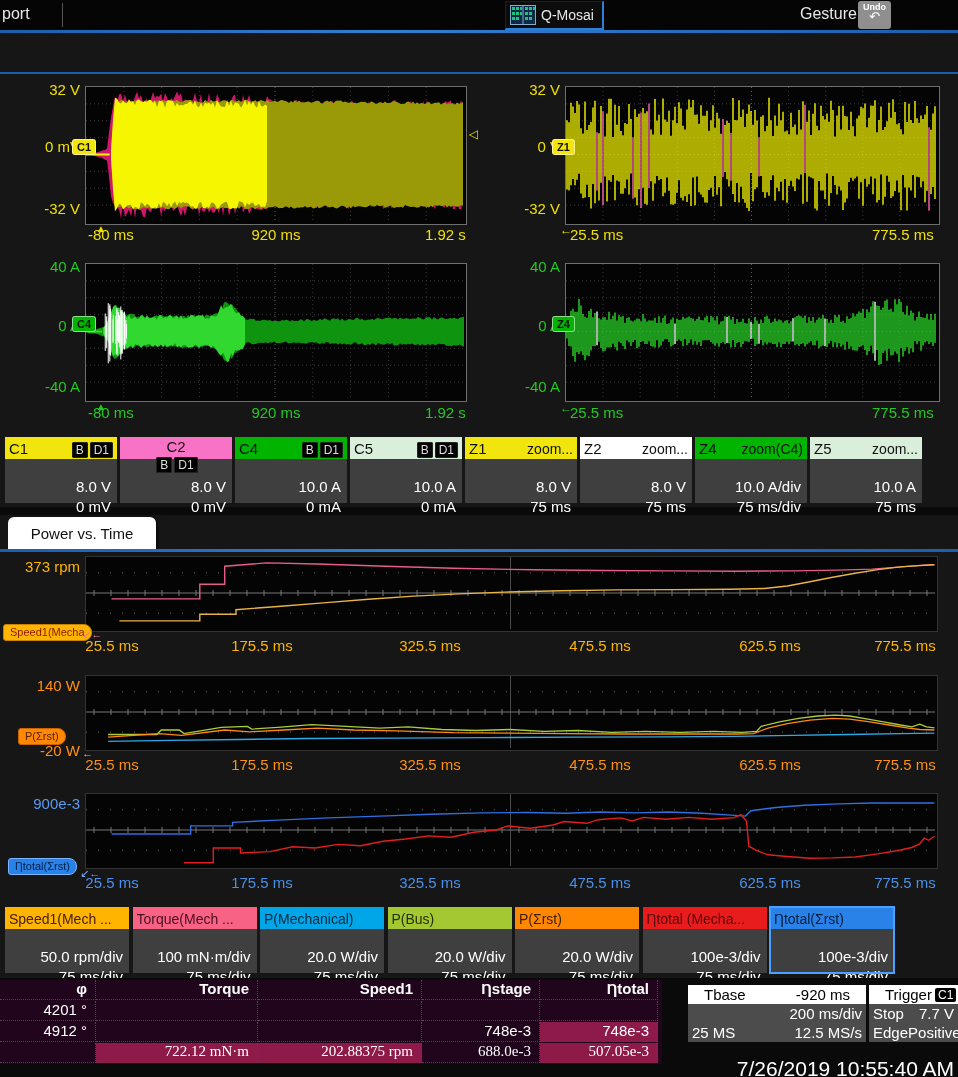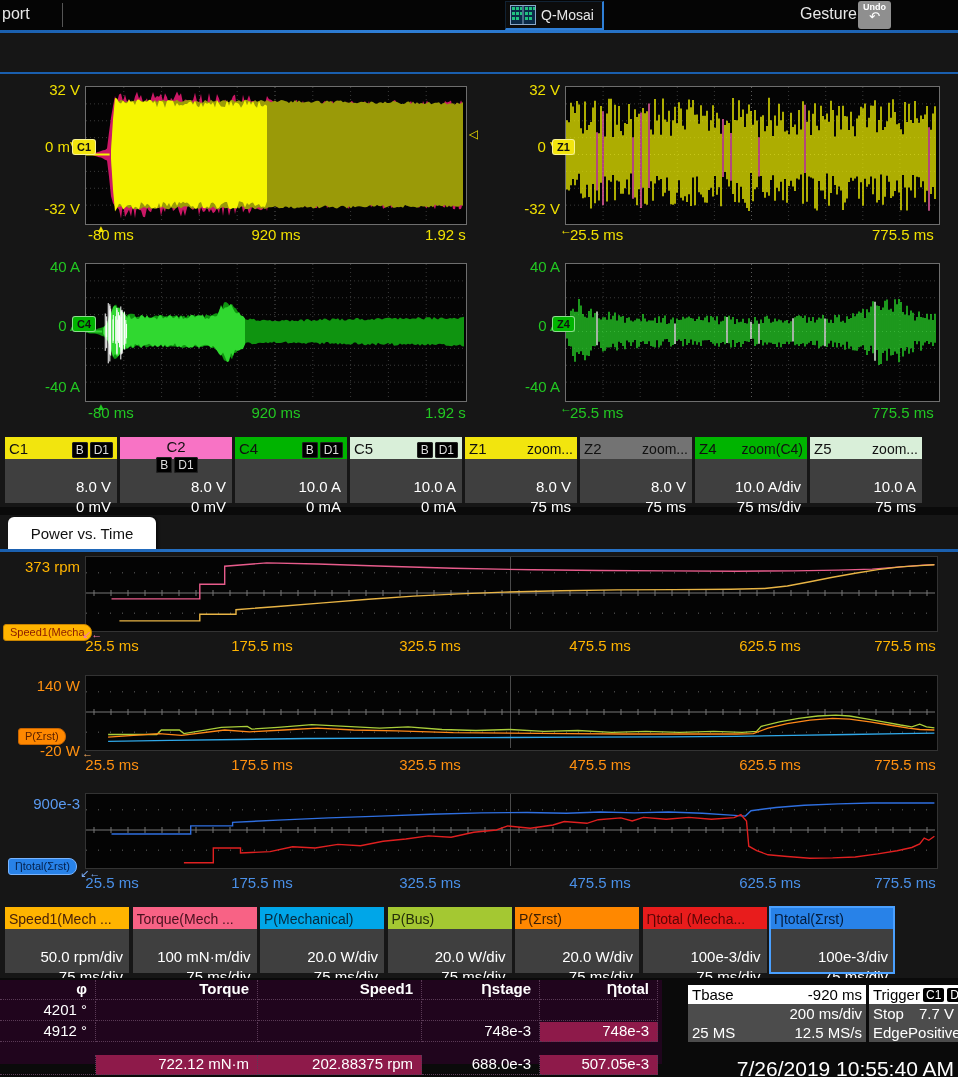--- a/index.html
+++ b/index.html
@@ -61,21 +61,21 @@
   
   #mtable { left:0; top:2px; width:662px; height:84px; background:#20051d; color:#fff; font-size:15px; }
   .trow { position:absolute; left:0; width:662px; height:20px; }
   .tcell { position:absolute; top:0; height:20px; text-align:right; padding:0 8px 0 2px;
     border-right:1px dotted #5a3a56; border-bottom:1px dotted #5a3a56; white-space:nowrap; overflow:hidden;}
   .thead { font-weight:bold; }
   .hl { background:#8e1a4a; }
 
   .info-box { background:#4c4c4c; color:#fff; font-size:15px; }
   .info-head { background:#fff; color:#000; height:19px; display:flex; align-items:center;
-    justify-content:space-between; padding:0 4px; }
+    justify-content:space-between; padding:0 16px; }
   .info-row { height:19px; display:flex; align-items:center; justify-content:space-between; padding:0 4px; }
   .tr-badge { background:#000; color:#fff; font-size:12px; padding:0 3px; border-radius:2px; margin-left:3px;}
   #stamp { right:4px; top:79px; color:#fff; font-size:21px; }
 </style>
 </head>
 <body>
 
 <div id="app">
 
   <div id="topbar" class="abs">
@@ -683,21 +683,21 @@
           <div class="chhead" style="background: rgb(242, 229, 14);">
             <span>Z1</span>
             <span class="zl">zoom...</span>
           </div>
           <div class="chbody">
             <div>8.0 V</div>
             <div>75 ms</div>
           </div>
         </div>
         <div class="chbox grn-under" style="left: 580px;">
-          <div class="chhead" style="background: #737373;">
+          <div class="chhead" style="background: #ffffff;">
             <span>Z2</span>
             <span class="zl">zoom...</span>
           </div>
           <div class="chbody">
             <div>8.0 V</div>
             <div>75 ms</div>
           </div>
         </div>
         <div class="chbox grn-under" style="left: 695px;">
           <div class="chhead" style="background: rgb(0, 180, 0);">
@@ -1030,21 +1030,21 @@
           <div class="tcell" style="left: 422px; width: 118px;"></div>
           <div class="tcell" style="left: 540px; width: 118px;"></div>
         </div>
         <div class="trow" style="top: 42px;">
           <div class="tcell" style="left: 0px; width: 96px;">4912 °</div>
           <div class="tcell" style="left: 96px; width: 162px;"></div>
           <div class="tcell" style="left: 258px; width: 164px;"></div>
           <div class="tcell" style="left: 422px; width: 118px;">748e-3</div>
           <div class="tcell hl" style="left: 540px; width: 118px;">748e-3</div>
         </div>
-        <div class="trow" style="top: 75px;">
+        <div class="trow" style="top: 63px; font-family: Liberation Serif, serif;">
           <div class="tcell" style="left: 0px; width: 96px;"></div>
           <div class="tcell hl" style="left: 96px; width: 162px;">722.12 mN·m</div>
           <div class="tcell hl" style="left: 258px; width: 164px;">202.88375 rpm</div>
           <div class="tcell" style="left: 422px; width: 118px;">688.0e-3</div>
           <div class="tcell hl" style="left: 540px; width: 118px;">507.05e-3</div>
         </div>
       </div>
 
     <div class="info-box abs" style="left:688px;top:7px;width:178px;height:57px">
       <div class="info-head">

